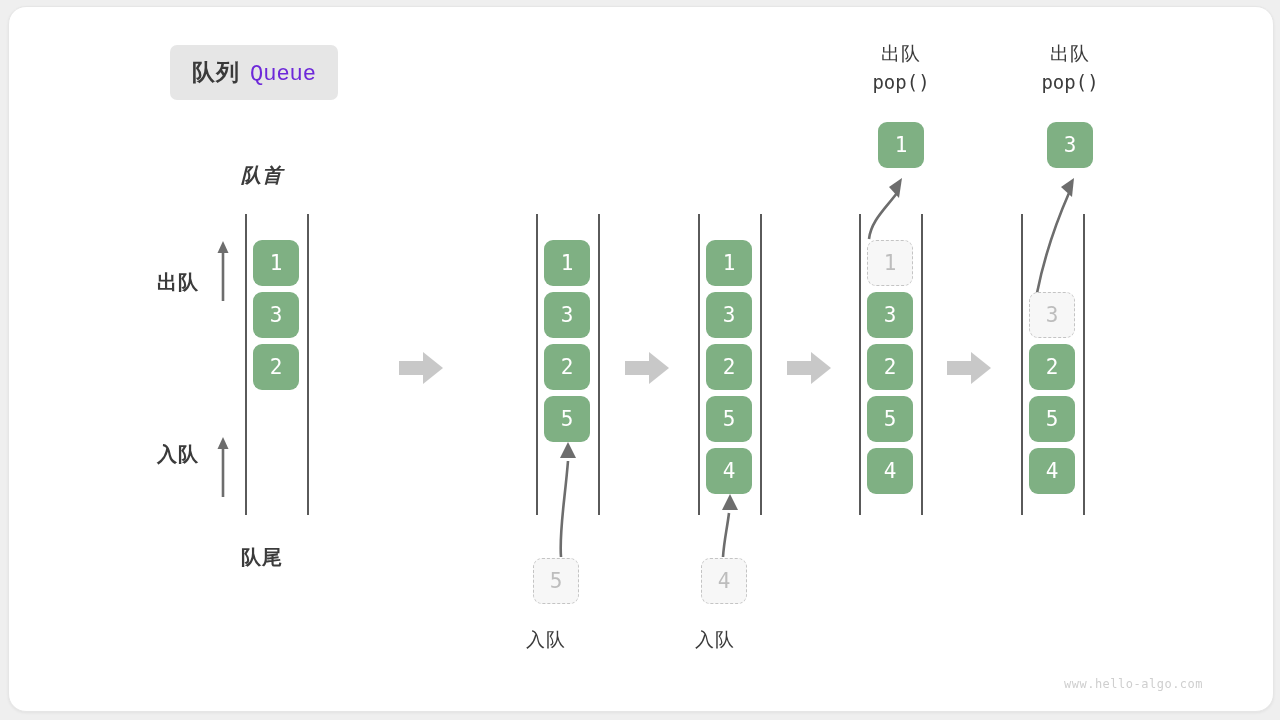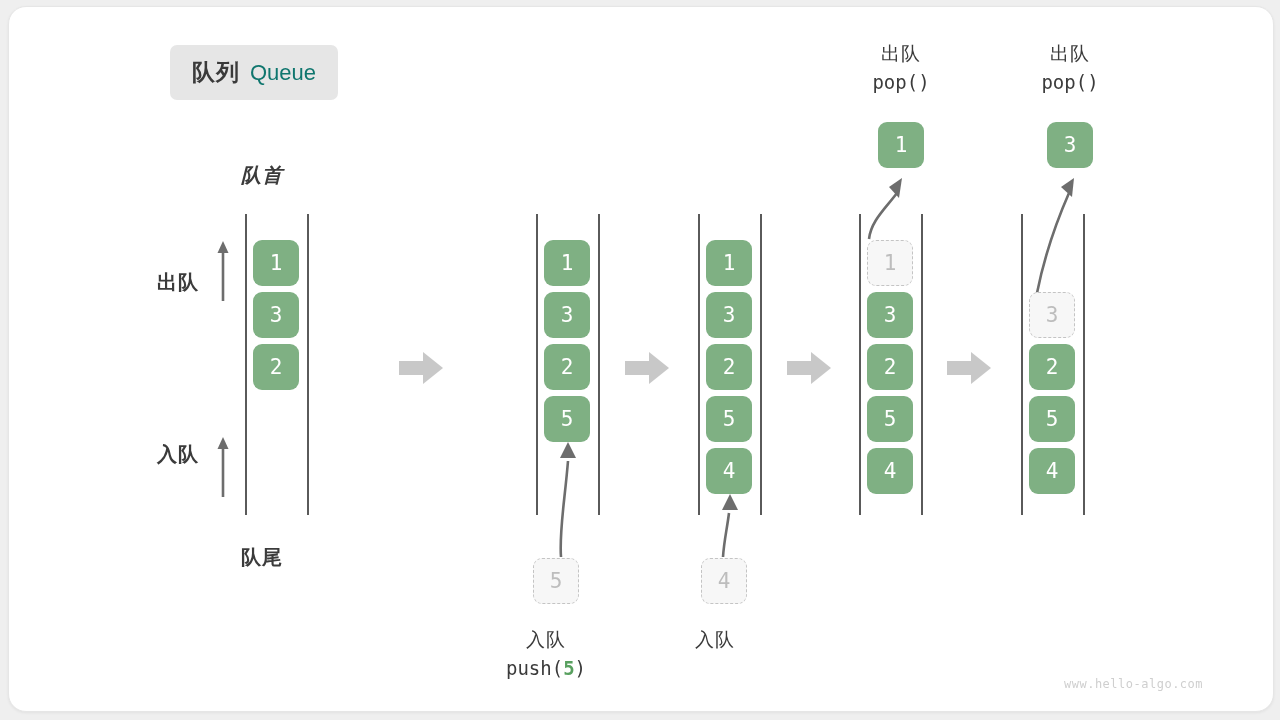--- a/index.html
+++ b/index.html
@@ -19,21 +19,21 @@
 
   
   #title-badge{
     left:161px;top:38px;
     background:#e6e6e6;border-radius:7px;
     padding:12px 22px;
     display:flex;align-items:baseline;gap:10px;
     color:#3a3a3a;
   }
   #title-badge .cn{font-size:23px;font-weight:bold;letter-spacing:1px;}
-  #title-badge .en{font-family:Liberation Sans, sans-serif;font-size:22px;color:#0f766e;}
+  #title-badge .en{font-family:Liberation Mono, monospace;font-size:22px;color:#6d28d9;}
 
   
   .cap{
     color:#3b3b3b;font-size:20px;font-weight:bold;letter-spacing:1px;
     white-space:nowrap;
   }
   .oplabel{
     text-align:center;white-space:nowrap;color:#3b3b3b;line-height:1.55;
   }
   .oplabel .l1{font-size:19px;letter-spacing:1px;}
@@ -122,21 +122,20 @@
   <div class="abs cell ghost" style="left:524px;top:551px;">5</div>
   <div class="abs" style="left:530px;top:432px;">
     <svg width="60" height="120" viewBox="0 0 60 120">
       <path d="M22,118 C20,92 26,60 29,22" stroke="#6d6d6d" stroke-width="2.6" fill="none"></path>
       <polygon points="29,3 21,19 37,19" fill="#6d6d6d"></polygon>
     </svg>
   </div>
 
   <div class="abs oplabel" style="left:462px;top:618px;width:150px;">
     <div class="l1">入队</div>
-    <div class="l2"><span>push(</span><span class="num">5</span><span>)</span></div>
   </div>
 
   <div class="abs" style="left:616px;top:343px;">
     <svg class="steparrow" viewBox="0 0 44 36">
       <polygon points="0,11 24,11 24,2 44,18 24,34 24,25 0,25" fill="#c8c8c8"></polygon>
     </svg>
   </div>
 
   <div class="abs rail" style="left:689px;top:207px;height:301px;"></div>
   <div class="abs rail" style="left:751px;top:207px;height:301px;"></div>

